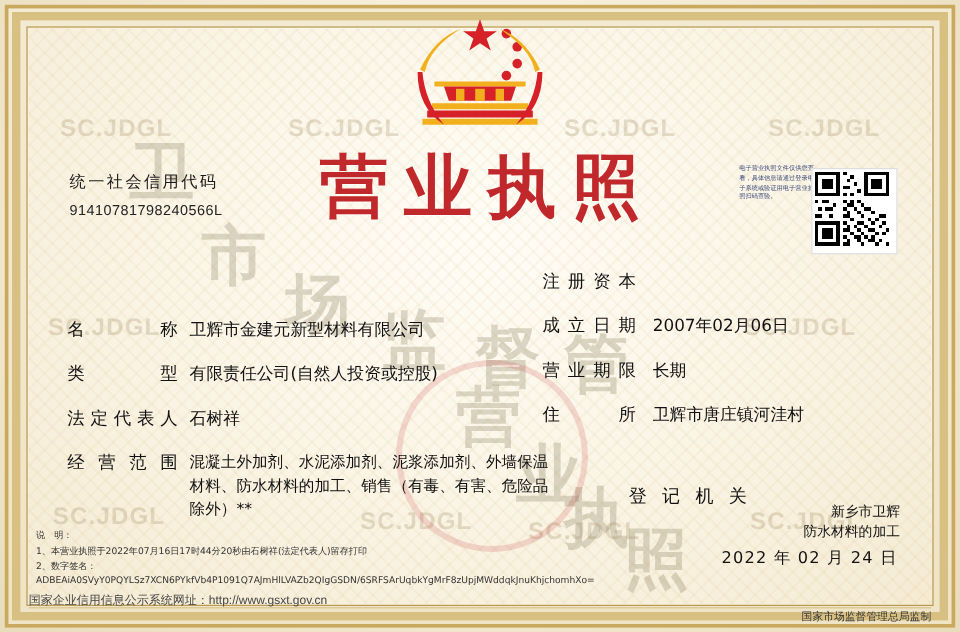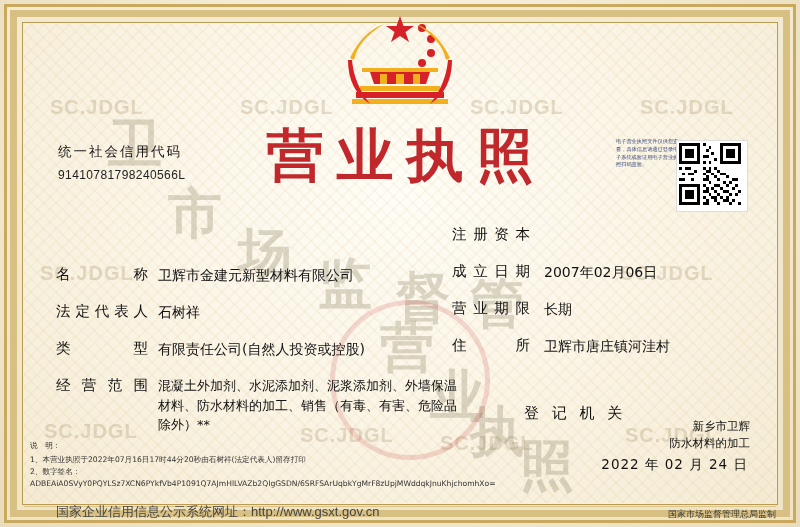--- a/index.html
+++ b/index.html
@@ -116,21 +116,21 @@
     letter-spacing:1px;font-family:"DejaVu Sans","Liberation Sans",sans-serif;
   }
   
   .notes{
     position:absolute;left:30px;top:440px;width:430px;
     font-size:7.6px;line-height:1.6;color:#333;
     font-family:"DejaVu Sans","Liberation Sans",sans-serif;
   }
   .notes .n-title{margin-bottom:2px;}
   .footer-l{
-    position:absolute;left:24px;bottom:6px;font-size:13px;color:#444;padding-left:32px;
+    position:absolute;left:24px;bottom:20px;font-size:10px;color:#444;
   }
   .footer-r{
     position:absolute;right:24px;bottom:6px;font-size:9px;color:#333;
     font-family:"DejaVu Sans","Liberation Sans",sans-serif;
     text-align:right;
   }
   .bottom-rule{
     position:absolute;left:24px;right:24px;bottom:20px;height:1px;
     background:#c9a95e;opacity:.55;
   }
@@ -285,26 +285,26 @@
   </div>
 
   <div class="fields">
 
     <div class="col-l">
       <div class="row">
         <div class="lbl">名　　称</div>
         <div class="val">卫辉市金建元新型材料有限公司</div>
       </div>
       <div class="row">
+        <div class="lbl">类　　型</div>
+        <div class="val">有限责任公司(自然人投资或控股)</div>
+      </div>
+      <div class="row">
         <div class="lbl">法定代表人</div>
         <div class="val">石树祥</div>
-      </div>
-      <div class="row">
-        <div class="lbl">类　　型</div>
-        <div class="val">有限责任公司(自然人投资或控股)</div>
       </div>
       <div class="row" style="min-height:46px;">
         <div class="lbl">经 营 范 围</div>
         <div class="val wide small">混凝土外加剂、水泥添加剂、泥浆添加剂、外墙保温材料、防水材料的加工、销售（有毒、有害、危险品除外）**</div>
       </div>
     </div>
 
     <div class="col-r">
       <div class="row">
         <div class="lbl">注 册 资 本</div>

